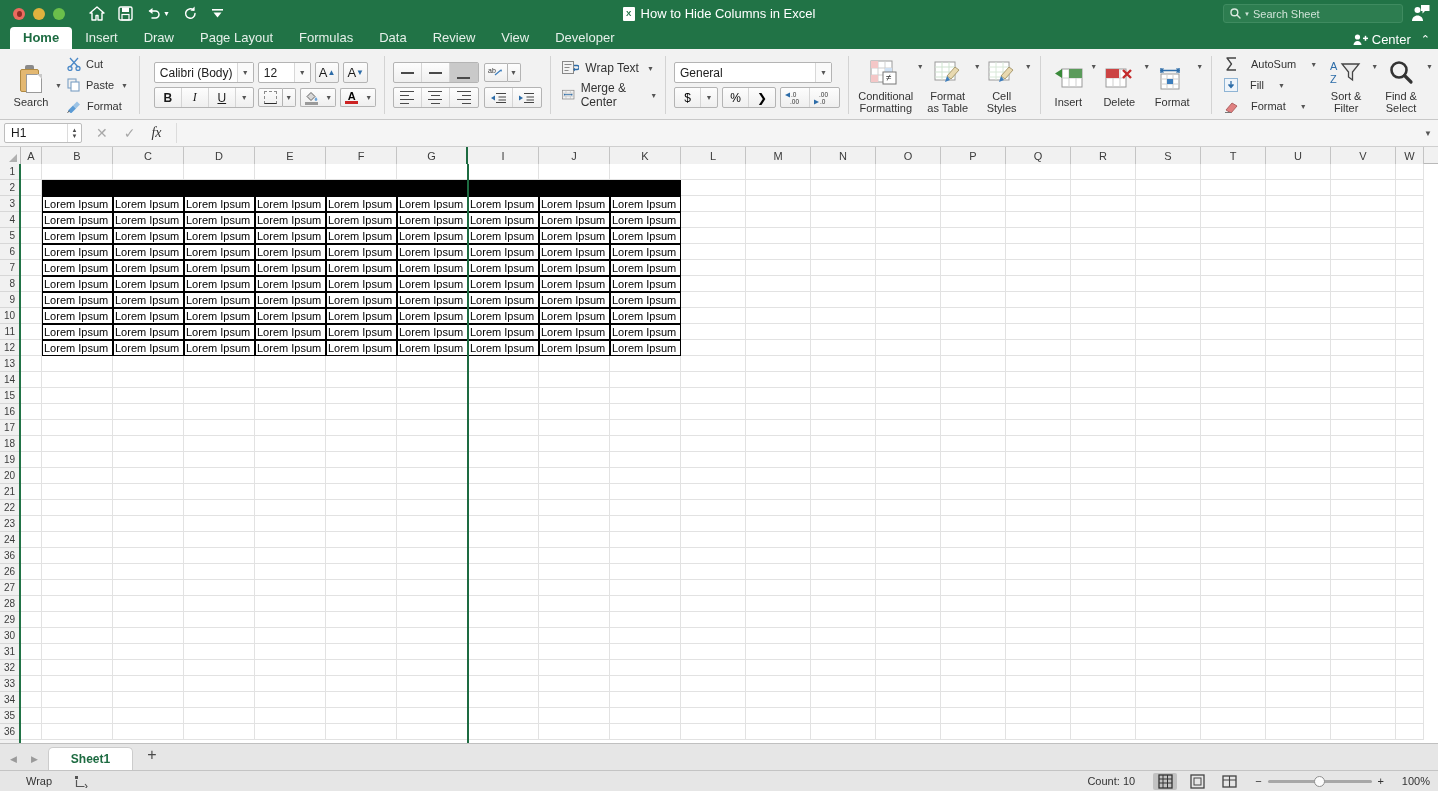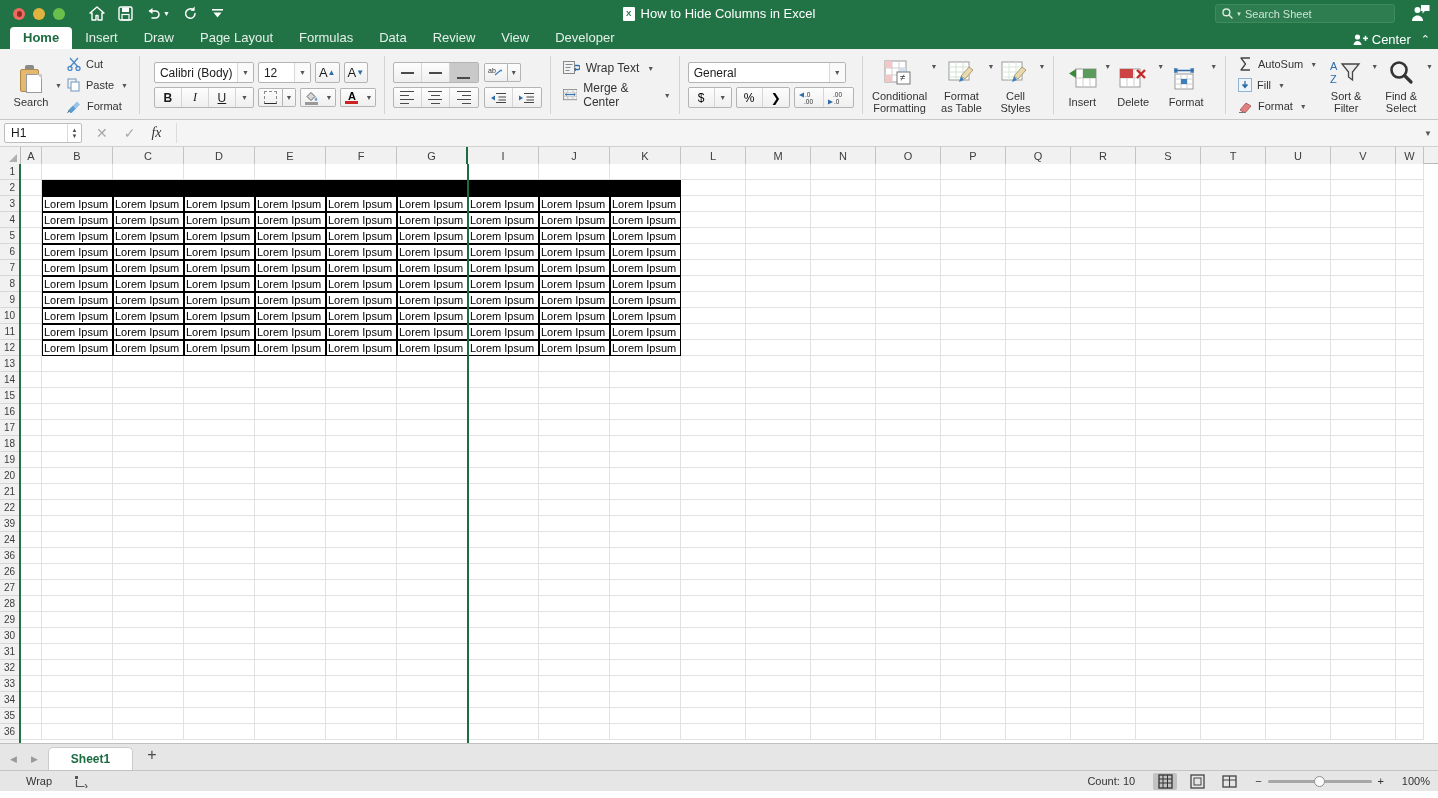--- a/index.html
+++ b/index.html
@@ -40,21 +40,21 @@
     display: flex; align-items: center; justify-content: center;
     color: #ffffff; font-size: 13px; pointer-events: none;
   }
   .doctitle .xl-ico {
     width: 12px; height: 14px; margin-right: 6px;
     background: #ffffff; border-radius: 1px;
     display:inline-flex; align-items:center; justify-content:center;
     color:#217346; font-size:8px; font-weight:bold; line-height:1;
   }
   .search-wrap {
-    margin-left: auto; display: flex; align-items: center; gap: 16px;
+    margin-left: auto; display: flex; align-items: center; gap: 8px;
   }
   .searchbox {
     width: 180px; height: 19px; background: #2d7d50;
     border: 1px solid #3f8b60; border-radius: 3px;
     display: flex; align-items: center; padding: 0 6px; gap: 3px;
     color: #cfe3d7; font-size: 11px;
   }
   .acct-ico { color:#ffffff; display:flex; align-items:center; }
 
   
@@ -209,21 +209,21 @@
   .numseg > div:last-child { border-right:none; }
 
   .bigbtn {
     display: flex; flex-direction: column; align-items: center;
     width: 58px; padding-top: 2px;
   }
   .bigbtn .lbl { font-size: 11px; color:#333; text-align:center; line-height: 12px; margin-top:2px; }
   .bigico { height: 30px; display:flex; align-items:center; justify-content:center; }
 
   .editgrp { display:flex; flex-direction:column; gap:2px; padding-left:4px; }
-  .editrow { display:flex; align-items:center; gap:5px; font-size:11px; color:#333; height:19px; }
+  .editrow { display:flex; align-items:center; gap:12px; font-size:11px; color:#333; height:19px; }
 
   
   .fbar {
     height: 27px; background: #f5f5f5; display: flex; align-items: center;
     border-bottom: 1px solid #cfcfcf;
   }
   .namebox {
     width: 78px; height: 20px; margin-left: 4px; background: #ffffff;
     border: 1px solid #bdbdbd; border-radius: 2px;
     display: flex; align-items: center; padding-left: 6px;
@@ -870,21 +870,21 @@
         <div class="rh">13</div>
         <div class="rh">14</div>
         <div class="rh">15</div>
         <div class="rh">16</div>
         <div class="rh">17</div>
         <div class="rh">18</div>
         <div class="rh">19</div>
         <div class="rh">20</div>
         <div class="rh">21</div>
         <div class="rh">22</div>
-        <div class="rh">39</div>
+        <div class="rh">23</div>
         <div class="rh">24</div>
         <div class="rh">36</div>
         <div class="rh">26</div>
         <div class="rh">27</div>
         <div class="rh">28</div>
         <div class="rh">29</div>
         <div class="rh">30</div>
         <div class="rh">31</div>
         <div class="rh">32</div>
         <div class="rh">33</div>

